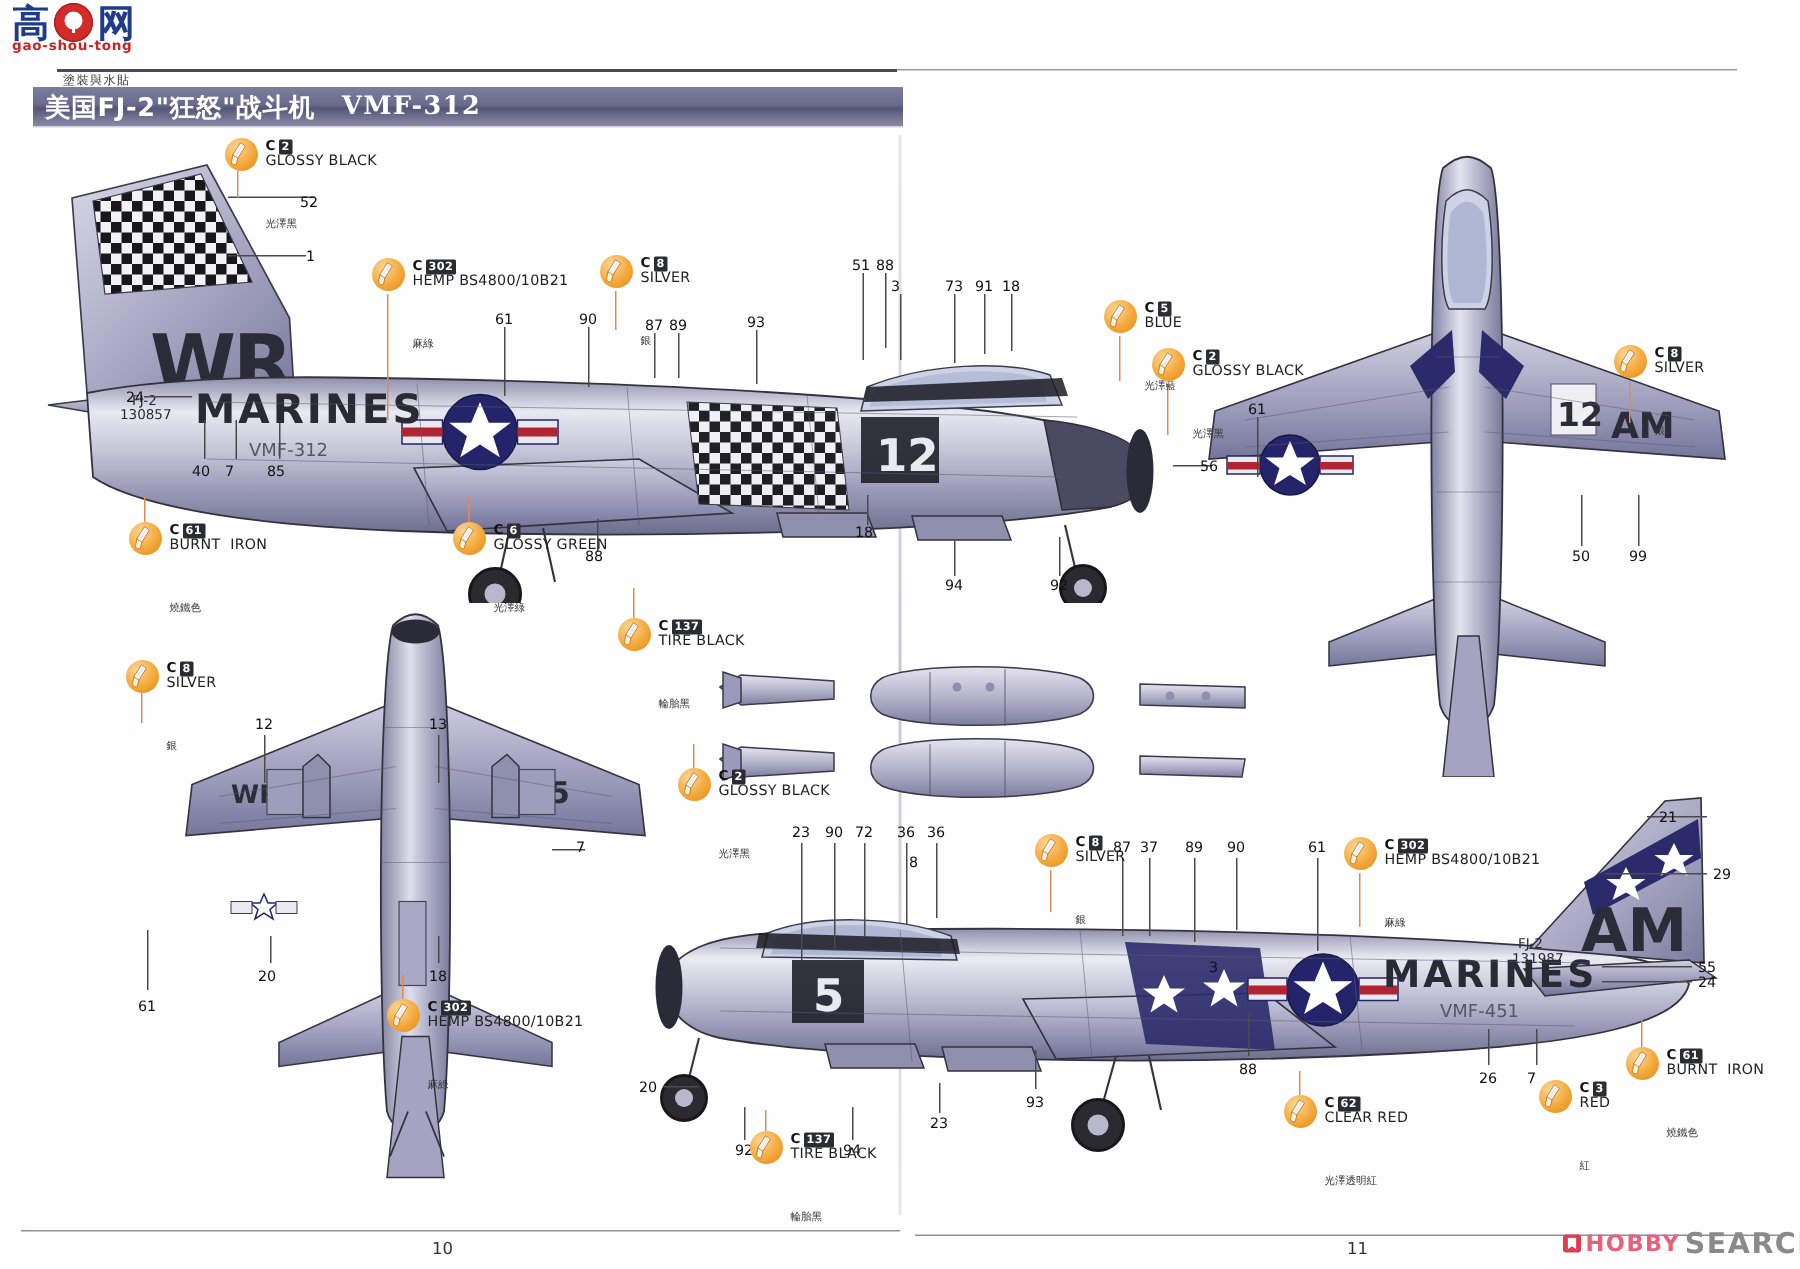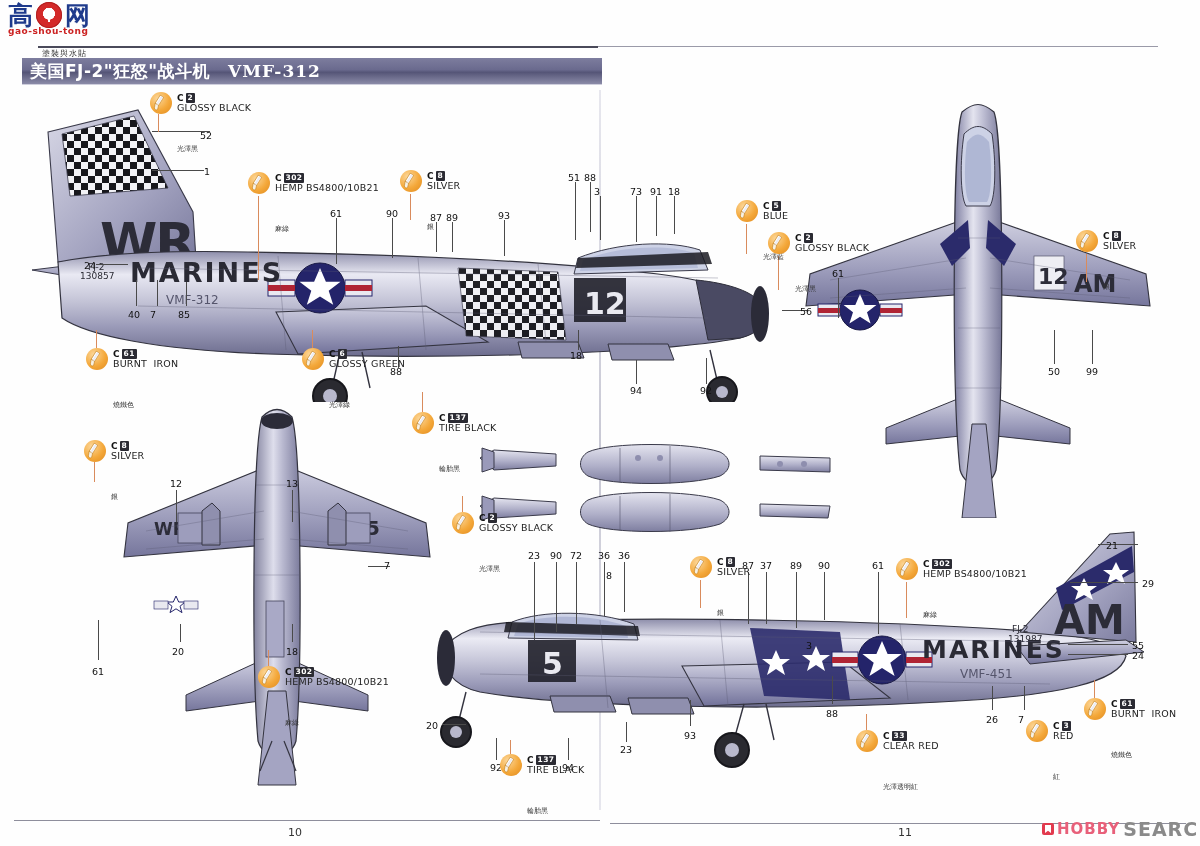--- a/index.html
+++ b/index.html
@@ -742,21 +742,21 @@
         <span class="po-ic">
           <svg width="16" height="18" viewBox="0 0 16 18">
             <path d="M7.2 1.2 L10.6 3.4 L5.6 11.4 L2.2 9.2 Z" fill="#ffffff" stroke="#c07a12" stroke-width=".6"></path>
             <path d="M5.6 11.4 L2.2 9.2 L1.4 13.8 C1.2 15.4 3.4 16.6 4.6 15.4 Z" fill="#f7f1e4" stroke="#c07a12" stroke-width=".6"></path>
             <path d="M8.2 2.0 L9.8 3.0 L4.9 10.9 L3.3 9.9 Z" fill="#e6e6ee" opacity=".8"></path>
           </svg>
         </span>
         <span class="po-tx">
           <span class="po-code">
             <span>C</span>
-            <span class="po-num">33</span>
+            <span class="po-num">62</span>
           </span>
           <span class="po-en" style="display:block">CLEAR RED</span>
           <span class="po-cn" style="display:block">光澤透明紅</span>
         </span>
       </div>
       <div class="po" style="left: 1084px; top: 698px;">
         <span class="po-ic">
           <svg width="16" height="18" viewBox="0 0 16 18">
             <path d="M7.2 1.2 L10.6 3.4 L5.6 11.4 L2.2 9.2 Z" fill="#ffffff" stroke="#c07a12" stroke-width=".6"></path>
             <path d="M5.6 11.4 L2.2 9.2 L1.4 13.8 C1.2 15.4 3.4 16.6 4.6 15.4 Z" fill="#f7f1e4" stroke="#c07a12" stroke-width=".6"></path>

